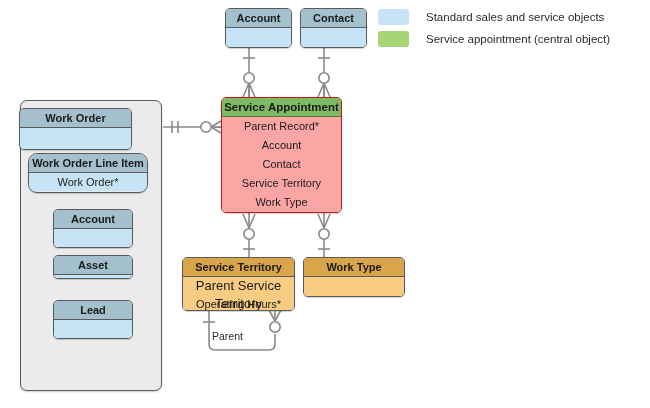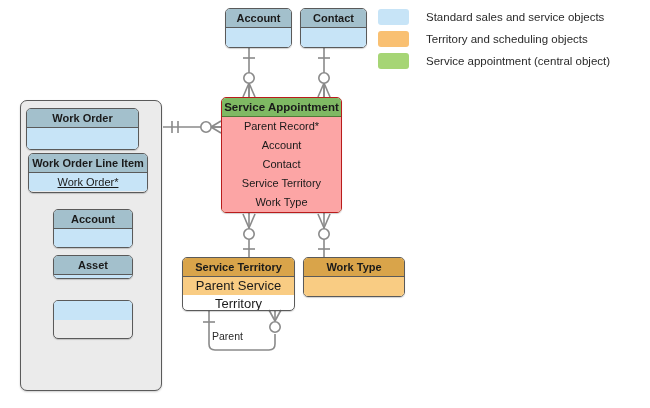--- a/index.html
+++ b/index.html
@@ -9,21 +9,21 @@
   svg.wires{position:absolute;left:0;top:0;width:650px;height:408px;pointer-events:none;}
 
   .ent{position:absolute;border:1px solid #5a5a5a;border-radius:5px;overflow:hidden;
        box-sizing:border-box;box-shadow:0 1px 1px rgba(0,0,0,0.18);}
   .ent .hd{font-weight:bold;font-size:11px;color:#1a1a1a;text-align:center;
        line-height:18px;height:19px;border-bottom:1px solid #5a5a5a;box-sizing:border-box;}
   .ent .fld{font-size:11px;color:#1a1a1a;text-align:center;line-height:18px;height:18px;}
 
   .blue .hd{background:#a3c0cc;}
   .blue .bd{background:#c7e4f7;}
-  .blue .fld{background:#c7e4f7;text-decoration:underline;}
+  .blue .fld{background:#c7e4f7;}
 
   .orange .hd{background:#d9a44a;}
   .orange .bd{background:#f9cc83;}
   .orange .fld{background:#f9cc83;}
 
   .green{border:1px solid #b91c1c;}
   .green .hd{background:#7fb963;border-bottom:1px solid #4e7a38;font-size:11.5px;}
   .green .bd{background:#a6d575;}
   .green .fld{background:#fca5a5;font-size:11px;line-height:19px;height:19px;}
 
@@ -106,69 +106,67 @@
     <div class="hd">Service Appointment</div>
     <div class="bd">
       <div class="fld">Parent Record*</div>
       <div class="fld">Account</div>
       <div class="fld">Contact</div>
       <div class="fld">Service Territory</div>
       <div class="fld">Work Type</div>
     </div>
   </div>
 
-  <div class="ent blue" style="left:26px;top:108px;width:113px;height:42px;">
+  <div class="ent blue" style="left:19px;top:108px;width:113px;height:42px;">
     <div class="hd">Work Order</div>
     <div class="bd" style="height:22px;"></div>
   </div>
 
-  <div class="ent blue" style="left:28px;top:153px;width:120px;height:40px;">
+  <div class="ent blue" style="left:28px;top:153px;width:120px;height:40px;border-radius:9px;">
     <div class="hd">Work Order Line Item</div>
     <div class="bd">
       <div class="fld">Work Order*</div>
     </div>
   </div>
 
   <div class="ent blue" style="left:53px;top:209px;width:80px;height:39px;">
     <div class="hd">Account</div>
     <div class="bd" style="height:19px;"></div>
   </div>
 
   <div class="ent blue" style="left:53px;top:255px;width:80px;height:24px;">
     <div class="hd">Asset</div>
     <div class="bd" style="height:19px;"></div>
   </div>
 
   <div class="ent blue" style="left:53px;top:300px;width:80px;height:39px;">
+    <div class="hd">Lead</div>
     <div class="bd" style="height:19px;"></div>
   </div>
 
 
   <div class="ent orange" style="left:182px;top:257px;width:113px;height:54px;">
     <div class="hd">Service Territory</div>
     <div class="bd">
       <div class="fld" style="font-size:13px;">Parent Service Territory</div>
+      <div class="fld">Operating Hours*</div>
     </div>
   </div>
 
   <div class="ent orange" style="left:303px;top:257px;width:102px;height:40px;">
     <div class="hd">Work Type</div>
     <div class="bd" style="height:20px;"></div>
   </div>
 
   <div class="edge-label" style="left:212px;top:330px;">Parent</div>
 
   <div id="legend">
     <div class="leg-row">
       <div class="leg-sw" style="background:#c7e4f7;"></div>
       <div class="leg-tx">Standard sales and service objects</div>
     </div>
     <div class="leg-row">
-      <div class="leg-sw" style="background:#f9c072;"></div>
-      <div class="leg-tx">Territory and scheduling objects</div>
-    </div>
-    <div class="leg-row">
       <div class="leg-sw" style="background:#a6d575;"></div>
       <div class="leg-tx">Service appointment (central object)</div>
     </div>
   </div>
 
 </div>
 
 </body></html>

